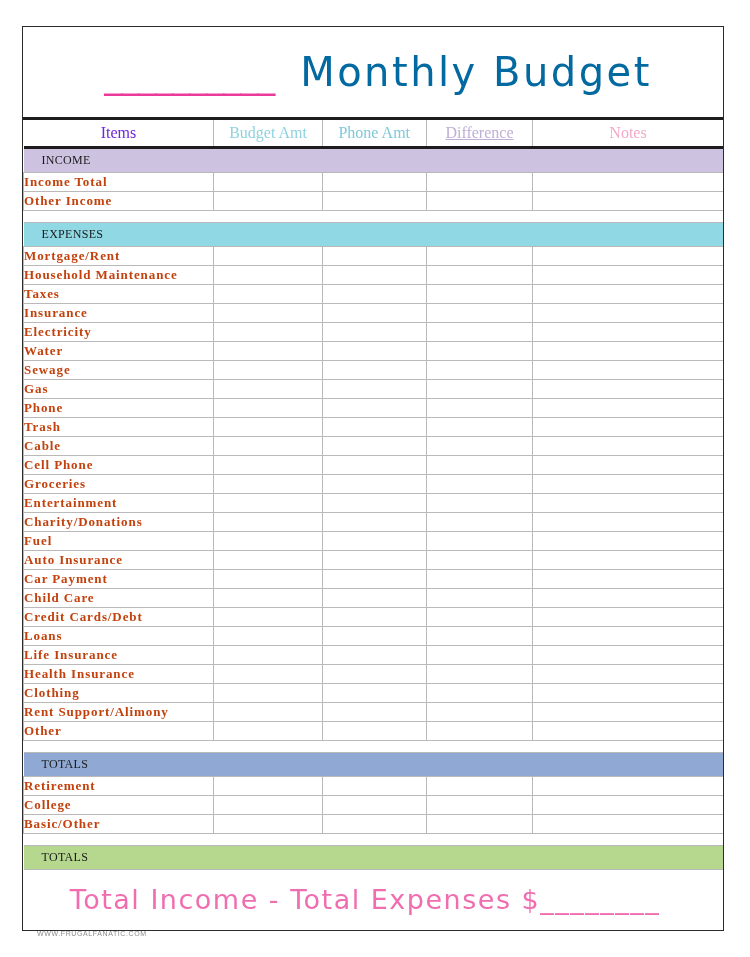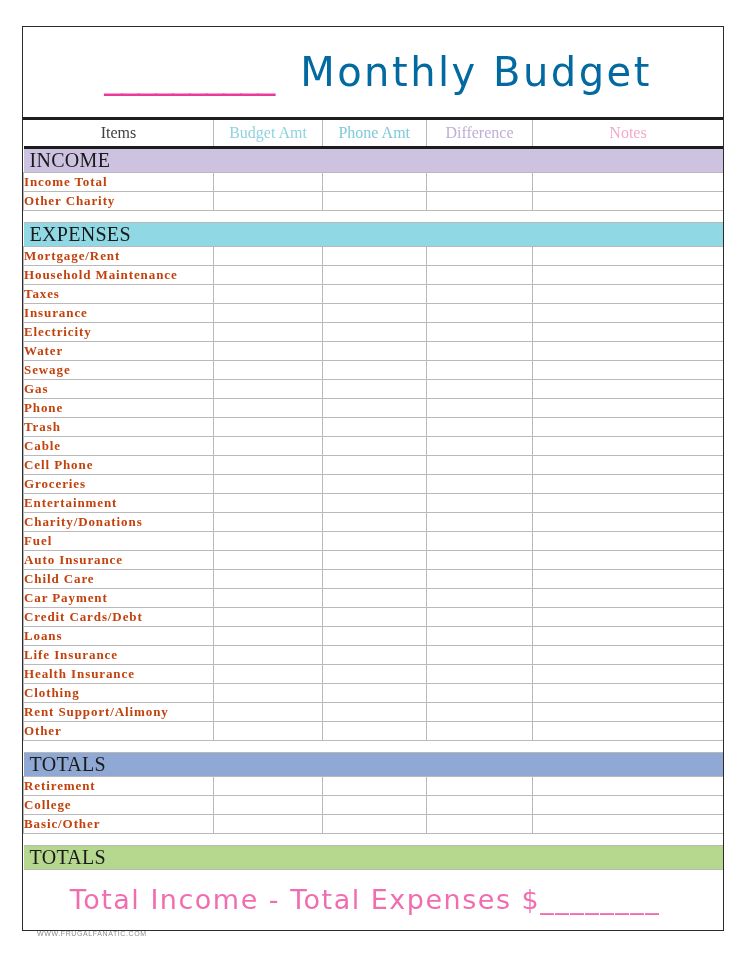--- a/index.html
+++ b/index.html
@@ -80,31 +80,31 @@
   tr.hdr td {
     text-align: center;
     height: 26px;
     font-family: "Liberation Serif", serif;
     font-size: 16px;
     border-top: none;
     border-bottom: 3px solid #1d1d1d;
   }
   tr.hdr td:first-child { border-left: none; }
   tr.hdr td:last-child  { border-right: none; }
-  .h-items  { color: #404040; }
+  .h-items  { color: #6d28d9; }
   .h-budget { color: #8fd2e0; }
   .h-actual { color: #7ec9d8; }
-  .h-diff   { color: #c0aed6; }
+  .h-diff   { color: #c0aed6; text-decoration: underline; }
   .h-notes  { color: #f4a9c9; }
 
   
   tr.band td {
     height: 23px;
-    font-size: 20px;
-    padding-left: 6px;
+    font-size: 12px;
+    padding-left: 18px;
     color: #1a1a1a;
     font-family: "Liberation Serif", serif;
     letter-spacing: 0.3px;
     border-left: none;
     border-right: none;
   }
   tr.band.income td   { background: #cdc2e0; }
   tr.band.expenses td { background: #8fd8e4; }
   tr.band.savings td  { background: #8fa9d4; }
   tr.band.totals td   { background: #b5d78e; }
@@ -199,21 +199,21 @@
             <td></td>
           </tr>
           <tr class="row">
             <td class="item-label">Income Total</td>
             <td class="cell"></td>
             <td class="cell"></td>
             <td class="cell"></td>
             <td class="cell last"></td>
           </tr>
           <tr class="row">
-            <td class="item-label">Other Charity</td>
+            <td class="item-label">Other Income</td>
             <td class="cell"></td>
             <td class="cell"></td>
             <td class="cell"></td>
             <td class="cell last"></td>
           </tr>
           <tr class="spacer">
             <td class="edge"></td>
             <td class="edge"></td>
             <td class="edge"></td>
             <td class="edge"></td>
@@ -339,28 +339,28 @@
             <td class="cell last"></td>
           </tr>
           <tr class="row">
             <td class="item-label">Auto Insurance</td>
             <td class="cell"></td>
             <td class="cell"></td>
             <td class="cell"></td>
             <td class="cell last"></td>
           </tr>
           <tr class="row">
+            <td class="item-label">Car Payment</td>
+            <td class="cell"></td>
+            <td class="cell"></td>
+            <td class="cell"></td>
+            <td class="cell last"></td>
+          </tr>
+          <tr class="row">
             <td class="item-label">Child Care</td>
-            <td class="cell"></td>
-            <td class="cell"></td>
-            <td class="cell"></td>
-            <td class="cell last"></td>
-          </tr>
-          <tr class="row">
-            <td class="item-label">Car Payment</td>
             <td class="cell"></td>
             <td class="cell"></td>
             <td class="cell"></td>
             <td class="cell last"></td>
           </tr>
           <tr class="row">
             <td class="item-label">Credit Cards/Debt</td>
             <td class="cell"></td>
             <td class="cell"></td>
             <td class="cell"></td>

